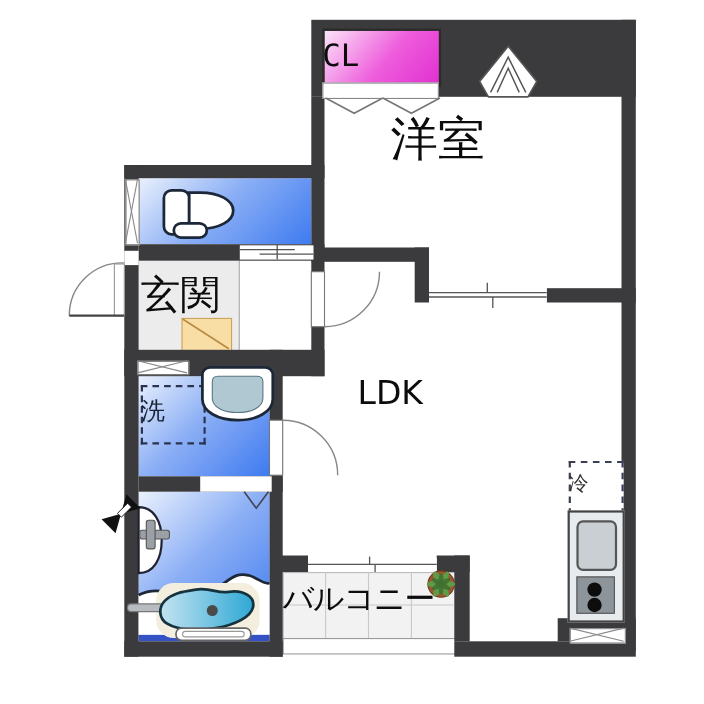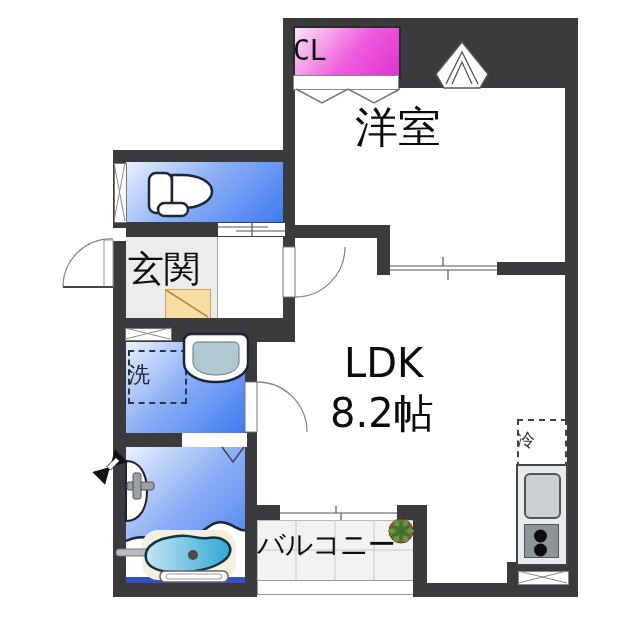--- a/index.html
+++ b/index.html
@@ -190,22 +190,21 @@
       <circle r="3" fill="#3f7030"></circle>
     </g>
 
     <line x1="166" y1="290" x2="208" y2="317" stroke="#b98c44" stroke-width="1.5"></line>
   </svg>
 
   <div class="label center" style="left:293px;top:36px;width:104px;font-family:'DejaVu Sans Mono',monospace;font-size:28px;">CL</div>
 
   <div class="label center" style="left:355px;top:105px;width:210px;font-size:43px;">洋室</div>
 
-  <div class="label center" style="left:344px;top:342px;width:200px;font-size:40px;">LDK</div>
-  <div class="label center" style="left:330px;top:392px;width:200px;font-size:40px;">8.2帖</div>
+  <div class="label center" style="left:325px;top:342px;width:200px;font-size:30px;">LDK</div>
 
   <div class="label" style="left:128px;top:250px;font-size:36px;">玄関</div>
 
   <div class="label center" style="left:128px;top:363px;width:55px;font-size:22px;color:#1a2236;">洗</div>
 
   <div class="label center" style="left:517px;top:431px;width:46px;font-size:18px;color:#333;">冷</div>
 
   <div class="label center" style="left:257px;top:530px;width:156px;font-size:28px;letter-spacing:-1px;">バルコニー</div>
 
 </div>

